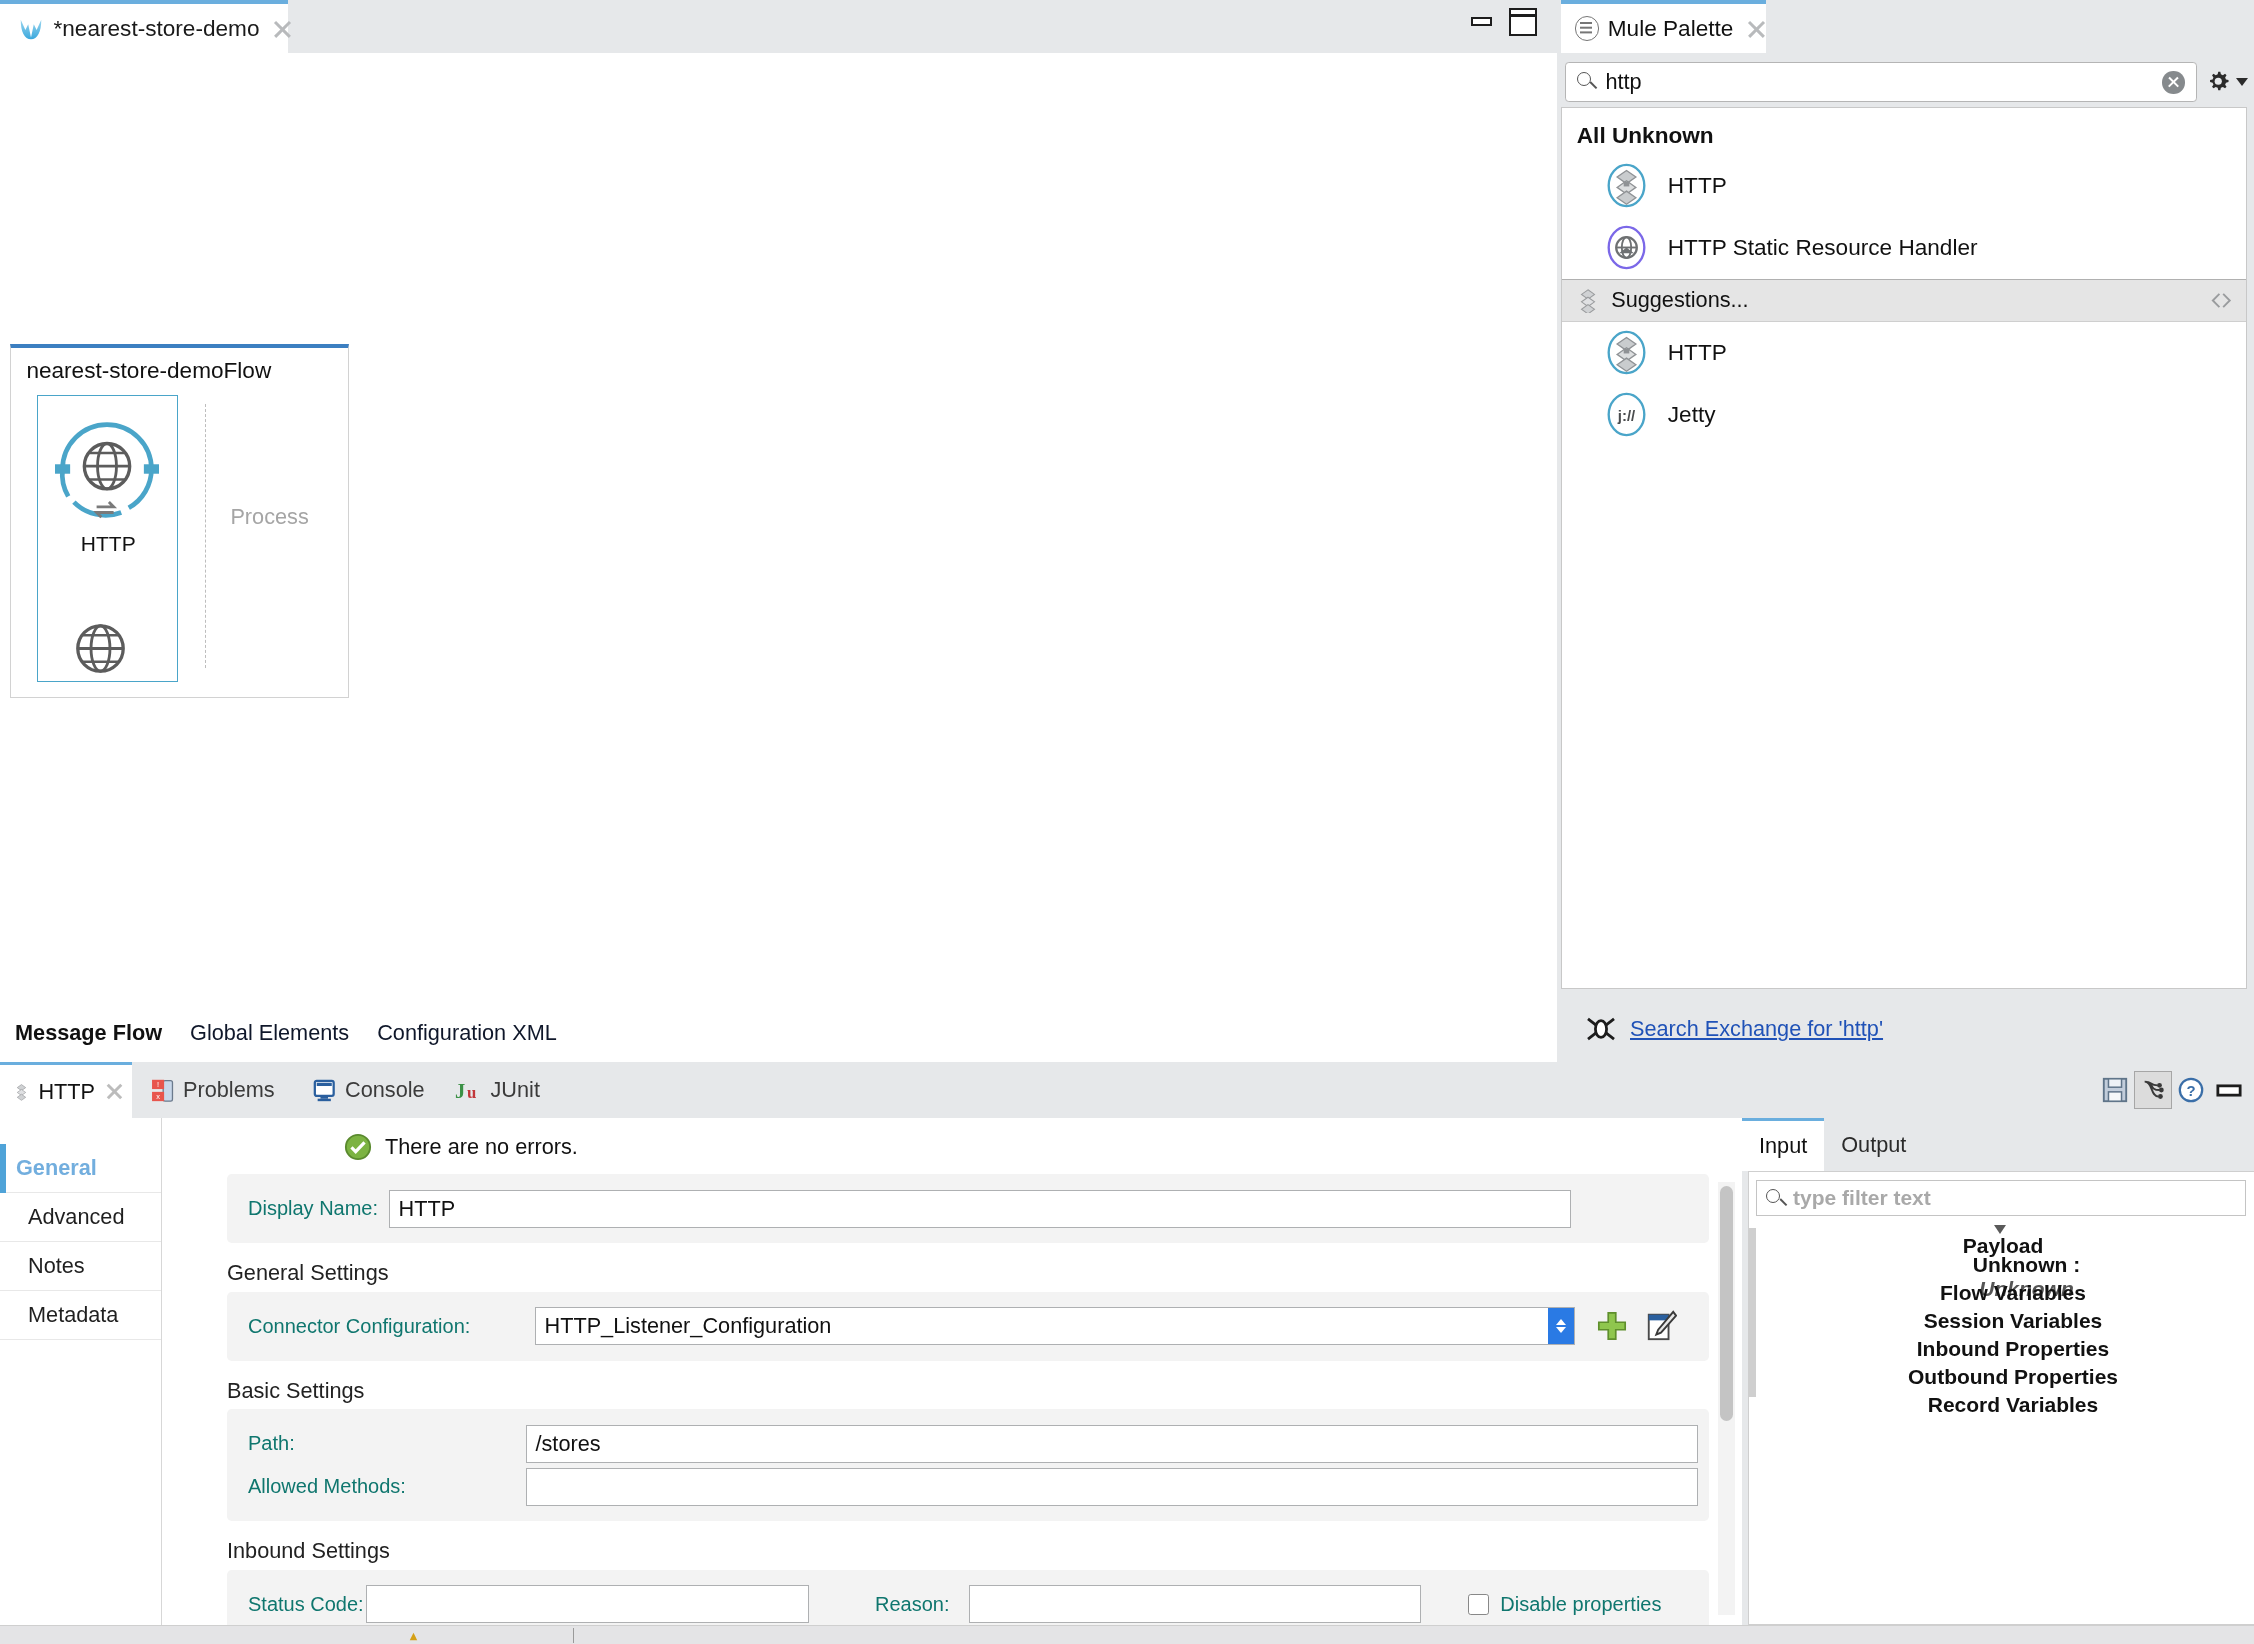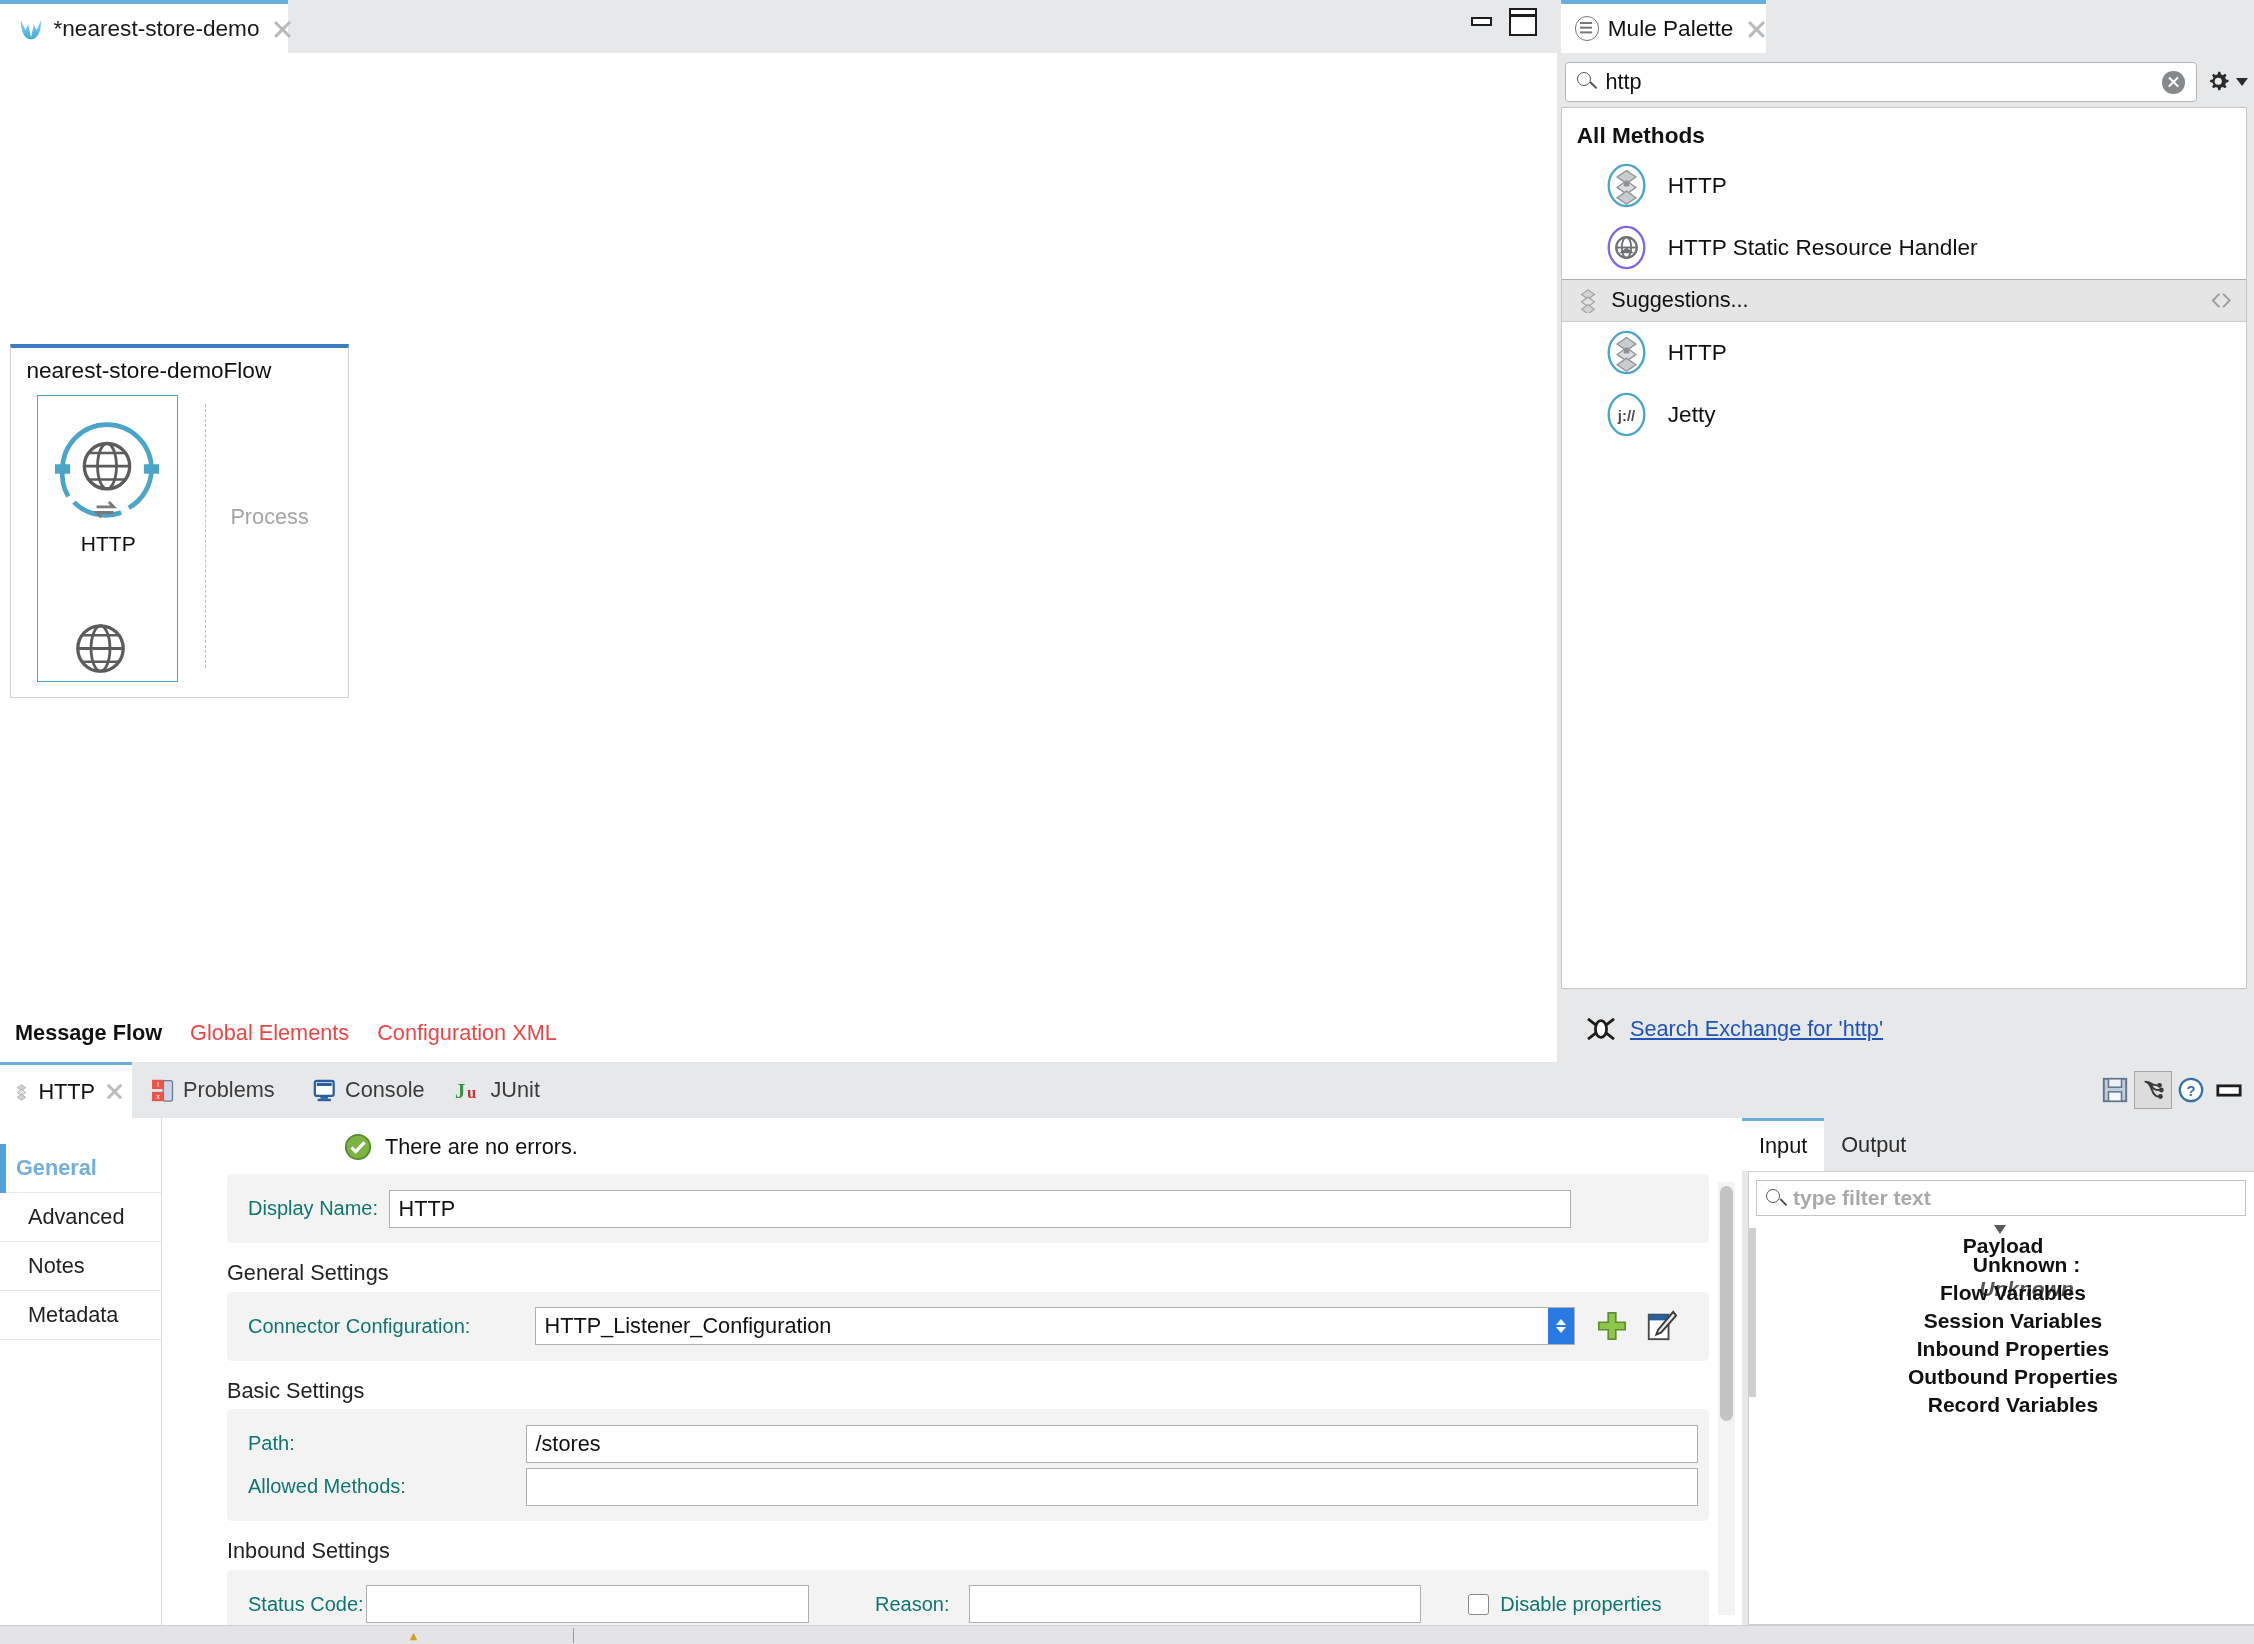--- a/index.html
+++ b/index.html
@@ -92,21 +92,21 @@
     border-top: 7.5px solid transparent; border-bottom: 7.5px solid transparent;
     margin-right: 12.2px;
   }
   .error-handling span { font-size: 21.7px; color: #111; }
 
   
   .editor-bottom-tabs {
     position: absolute; left: 0; top: 1004px; width: 1557px; height: 58px;
     background: #fff; display: flex; align-items: center; padding-left: 15px;
   }
-  .eb-tab { font-size: 21.7px; color: #ef4444; margin-right: 28px; }
+  .eb-tab { font-size: 21.7px; color: #0f172a; margin-right: 28px; }
   .eb-tab.active { color: #111; font-weight: bold; }
 
   
   .palette {
     position: absolute; left: 1557px; top: 0; width: 698px; height: 1062px;
     background: #e6e8ea;
   }
   .palette-tabbar { position: absolute; left: 0; top: 0; width: 698px; height: 53px; }
   .palette-tab {
     position: absolute; left: 3.8px; top: 0; width: 205px; height: 53px;
@@ -414,21 +414,21 @@
       <div class="gear-wrap">
         <svg class="gear-icon" viewBox="0 0 26 26">
           <path d="M13 3 l2.2 0 .6 2.7 2.1 .9 2.3-1.5 1.6 1.6-1.5 2.3 .9 2.1 2.7 .6 0 2.2-2.7 .6-.9 2.1 1.5 2.3-1.6 1.6-2.3-1.5-2.1 .9-.6 2.7-2.2 0-.6-2.7-2.1-.9-2.3 1.5-1.6-1.6 1.5-2.3-.9-2.1-2.7-.6 0-2.2 2.7-.6 .9-2.1-1.5-2.3 1.6-1.6 2.3 1.5 2.1-.9z" fill="#2b2b2b"></path>
           <circle cx="13" cy="13" r="3.8" fill="#e6e8ea"></circle>
         </svg>
         <span class="caret-down"></span>
       </div>
     </div>
 
     <div class="palette-body">
-      <div class="palette-section-title">All Methods</div>
+      <div class="palette-section-title">All Unknown</div>
 
       <div class="palette-item">
         <svg class="conn-icon" viewBox="0 0 48 48">
           <ellipse cx="24" cy="24" rx="19" ry="22" fill="#fff" stroke="#4aa5c9" stroke-width="2.5"></ellipse>
           <path d="M24 8 l10 7 -10 7 -10-7 z" fill="#c9ccce" stroke="#8f9295" stroke-width="1.4"></path>
           <path d="M24 19 l10 7 -10 7 -10-7 z" fill="#dcdedf" stroke="#8f9295" stroke-width="1.4"></path>
           <path d="M24 30 l10 7 -10 7 -10-7 z" fill="#c9ccce" stroke="#8f9295" stroke-width="1.4"></path>
           <path d="M21 20 h6 v5 h-6z" fill="#8f9295"></path>
         </svg>
         <span class="palette-item-label">HTTP</span>

